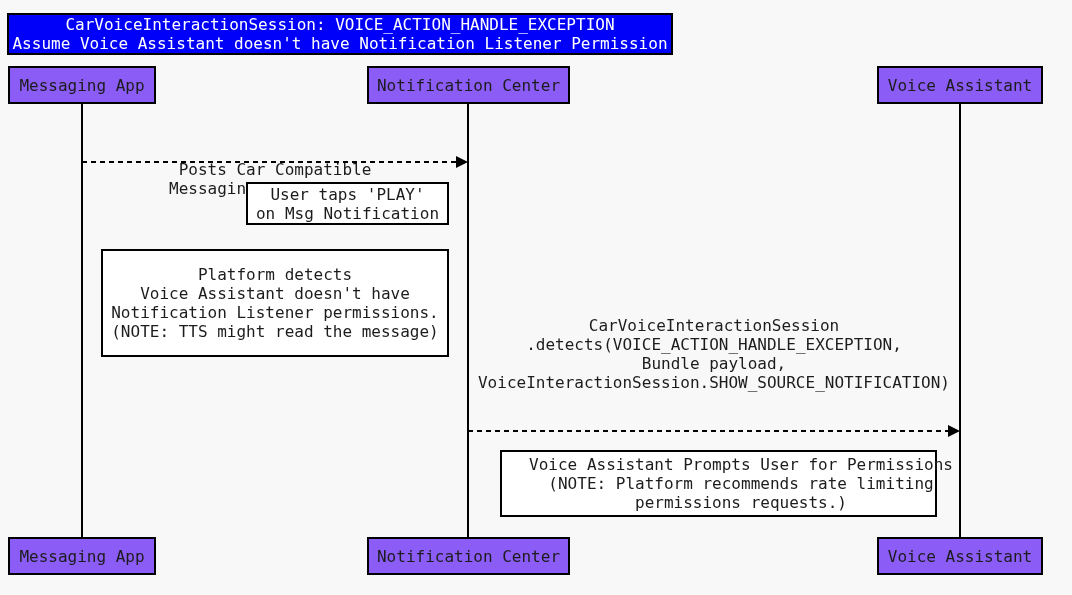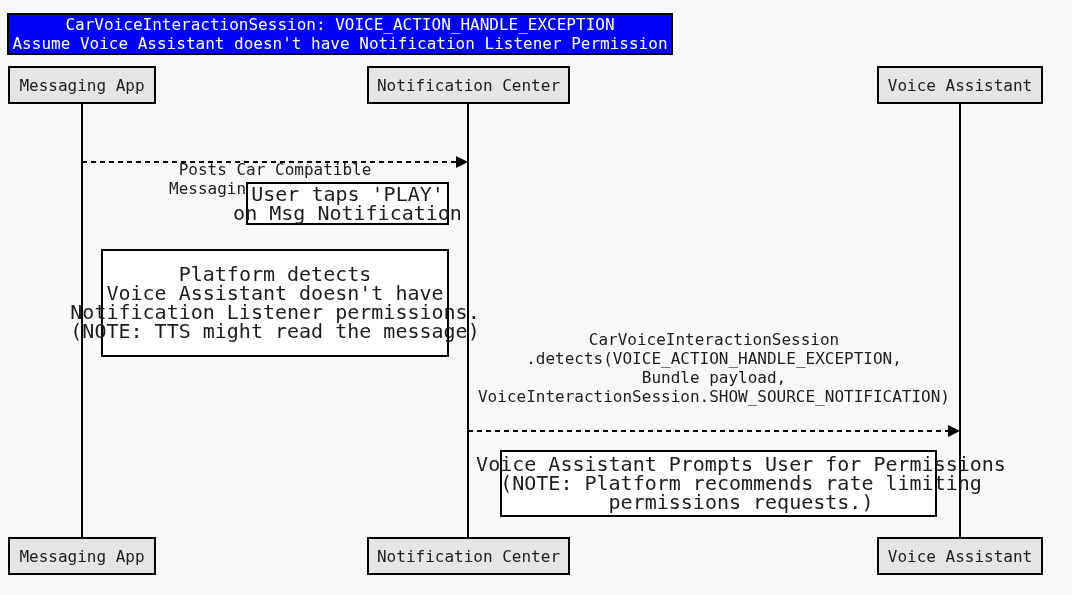--- a/index.html
+++ b/index.html
@@ -28,21 +28,21 @@
     line-height: 19px;
     display: flex;
     flex-direction: column;
     align-items: center;
     justify-content: center;
     white-space: nowrap;
   }
   .pbox {
     position: absolute;
     box-sizing: border-box;
-    background: #e5e5e5;
+    background: #8b5cf6;
     border: 2px solid #000;
     font-size: 16px;
     display: flex;
     align-items: center;
     justify-content: center;
     white-space: nowrap;
   }
   .lifeline {
     position: absolute;
     width: 2px;
@@ -53,21 +53,21 @@
     font-size: 16px;
     line-height: 19px;
     text-align: center;
     white-space: nowrap;
   }
   .note {
     position: absolute;
     box-sizing: border-box;
     background: #ffffff;
     border: 2px solid #000;
-    font-size: 20px;
+    font-size: 16px;
     line-height: 19px;
     display: flex;
     flex-direction: column;
     align-items: center;
     justify-content: center;
     text-align: center;
     white-space: nowrap;
   }
   .arrow {
     position: absolute;
@@ -114,21 +114,21 @@
     <div>on Msg Notification</div>
   </div>
 
   <div class="note" style="left:101px; top:249px; width:348px; height:108px;">
     <div>Platform detects</div>
     <div>Voice Assistant doesn't have</div>
     <div>Notification Listener permissions.</div>
     <div>(NOTE: TTS might read the message)</div>
   </div>
 
-  <div class="msg-label" style="left:468px; top:330px; width:492px;">
+  <div class="msg-label" style="left:468px; top:316px; width:492px;">
     <div>CarVoiceInteractionSession</div>
     <div>.detects(VOICE_ACTION_HANDLE_EXCEPTION,</div>
     <div>Bundle payload,</div>
     <div>VoiceInteractionSession.SHOW_SOURCE_NOTIFICATION)</div>
   </div>
 
   <div class="arrow" style="left:468px; top:422px;">
     <svg width="492" height="18">
       <line x1="0" y1="9" x2="480" y2="9" stroke="#000" stroke-width="2" stroke-dasharray="5,4"></line>
       <polygon points="480,3 492,9 480,15" fill="#000"></polygon>

